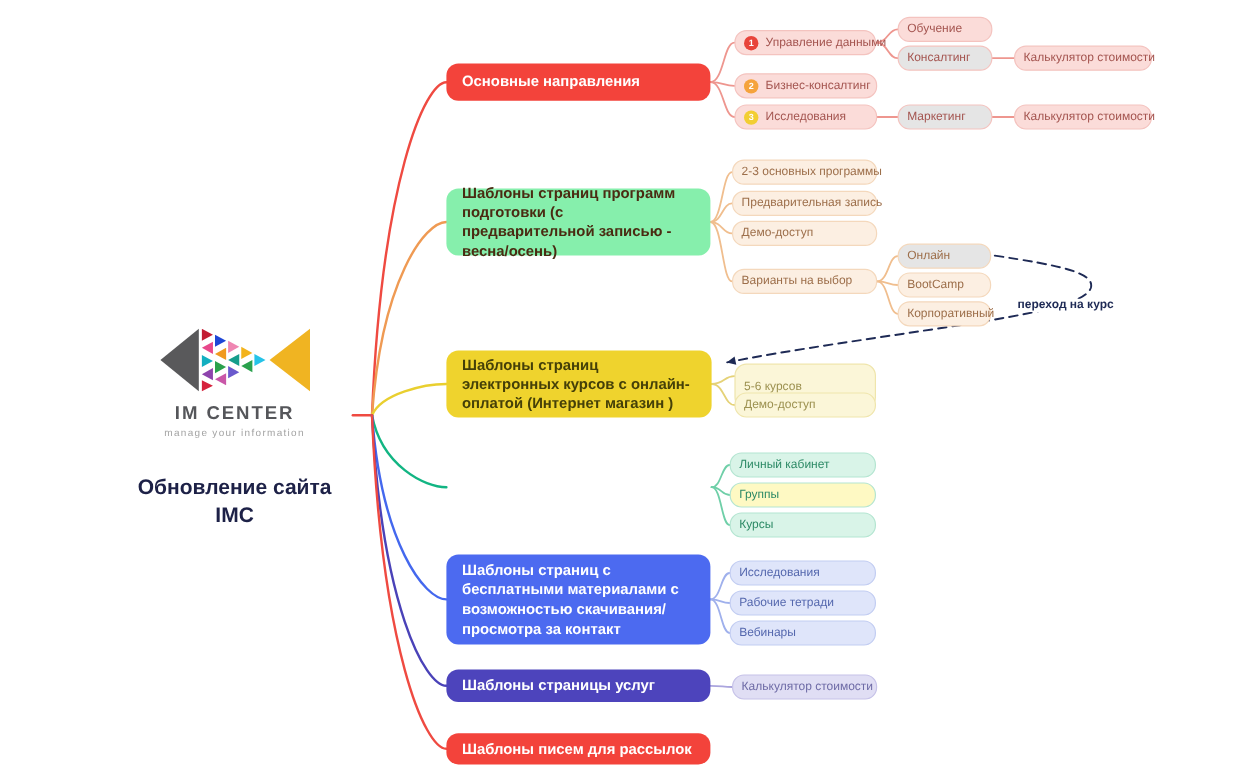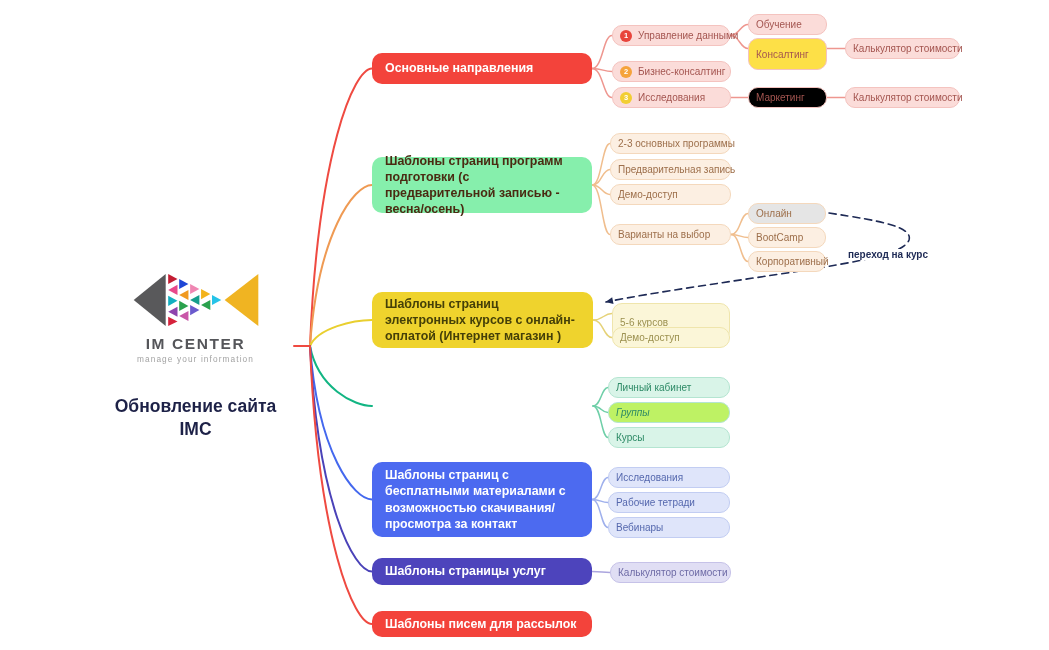--- a/index.html
+++ b/index.html
@@ -105,35 +105,35 @@
       <div class="main-node" style="left: 372px; top: 53px; width: 220px; height: 31px; background: rgb(243, 67, 59); color: rgb(255, 255, 255);">
         <span class="lbl">Основные направления</span>
       </div>
       <div class="child-node" style="left: 612px; top: 25px; width: 118px; height: 21px; background: rgb(251, 220, 217); border-color: rgb(244, 195, 191); color: rgb(164, 85, 80);">
         <span class="badge" style="background: rgb(232, 68, 59);">1</span>
         <span class="lbl">Управление данными</span>
       </div>
       <div class="child-node" style="left: 748px; top: 14px; width: 79px; height: 21px; background: rgb(251, 220, 217); border-color: rgb(244, 195, 191); color: rgb(164, 85, 80);">
         <span class="lbl">Обучение</span>
       </div>
-      <div class="child-node" style="left: 748px; top: 38px; width: 79px; height: 32px; background: #fde047; border-color: rgb(244, 195, 191); color: rgb(164, 85, 80);">
+      <div class="child-node" style="left: 748px; top: 38px; width: 79px; height: 21px; background: #e5e5e5; border-color: rgb(244, 195, 191); color: rgb(164, 85, 80);">
         <span class="lbl">Консалтинг</span>
       </div>
       <div class="child-node" style="left: 845px; top: 38px; width: 115px; height: 21px; background: rgb(251, 220, 217); border-color: rgb(244, 195, 191); color: rgb(164, 85, 80);">
         <span class="lbl">Калькулятор стоимости</span>
       </div>
       <div class="child-node" style="left: 612px; top: 61px; width: 119px; height: 21px; background: rgb(251, 220, 217); border-color: rgb(244, 195, 191); color: rgb(164, 85, 80);">
         <span class="badge" style="background: rgb(245, 163, 60);">2</span>
         <span class="lbl">Бизнес-консалтинг</span>
       </div>
       <div class="child-node" style="left: 612px; top: 87px; width: 119px; height: 21px; background: rgb(251, 220, 217); border-color: rgb(244, 195, 191); color: rgb(164, 85, 80);">
         <span class="badge" style="background: rgb(242, 206, 51);">3</span>
         <span class="lbl">Исследования</span>
       </div>
-      <div class="child-node" style="left: 748px; top: 87px; width: 79px; height: 21px; background: #000000; border-color: rgb(244, 195, 191); color: rgb(164, 85, 80);">
+      <div class="child-node" style="left: 748px; top: 87px; width: 79px; height: 21px; background: #e5e5e5; border-color: rgb(244, 195, 191); color: rgb(164, 85, 80);">
         <span class="lbl">Маркетинг</span>
       </div>
       <div class="child-node" style="left: 845px; top: 87px; width: 115px; height: 21px; background: rgb(251, 220, 217); border-color: rgb(244, 195, 191); color: rgb(164, 85, 80);">
         <span class="lbl">Калькулятор стоимости</span>
       </div>
       <div class="main-node" style="left: 372px; top: 157px; width: 220px; height: 56px; background: #86efac; color: rgb(74, 43, 18);">
         <span class="lbl">Шаблоны страниц программ подготовки (с предварительной записью - весна/осень)</span>
       </div>
       <div class="child-node" style="left: 610px; top: 133px; width: 121px; height: 21px; background: rgb(252, 239, 226); border-color: rgb(244, 216, 188); color: rgb(157, 111, 75);">
         <span class="lbl">2-3 основных программы</span>
@@ -161,21 +161,21 @@
       </div>
       <div class="child-node" style="left: 612px; top: 303px; width: 118px; height: 38px; background: rgb(251, 246, 216); border-color: rgb(239, 229, 172); color: rgb(156, 145, 80);">
         <span class="lbl">5-6 курсов</span>
       </div>
       <div class="child-node" style="left: 612px; top: 327px; width: 118px; height: 21px; background: rgb(251, 246, 216); border-color: rgb(239, 229, 172); color: rgb(156, 145, 80);">
         <span class="lbl">Демо-доступ</span>
       </div>
       <div class="child-node" style="left: 608px; top: 377px; width: 122px; height: 21px; background: rgb(217, 244, 232); border-color: rgb(180, 229, 209); color: rgb(45, 138, 102);">
         <span class="lbl">Личный кабинет</span>
       </div>
-      <div class="child-node" style="left: 608px; top: 402px; width: 122px; height: 21px; background: #bef264; border-color: rgb(180, 229, 209); color: rgb(45, 138, 102); font-style: italic;">
+      <div class="child-node" style="left: 608px; top: 402px; width: 122px; height: 21px; background: #fef9c3; border-color: rgb(180, 229, 209); color: rgb(45, 138, 102);">
         <span class="lbl">Группы</span>
       </div>
       <div class="child-node" style="left: 608px; top: 427px; width: 122px; height: 21px; background: rgb(217, 244, 232); border-color: rgb(180, 229, 209); color: rgb(45, 138, 102);">
         <span class="lbl">Курсы</span>
       </div>
       <div class="main-node" style="left: 372px; top: 462px; width: 220px; height: 75px; background: rgb(76, 106, 240); color: rgb(255, 255, 255);">
         <span class="lbl">Шаблоны страниц с бесплатными материалами с возможностью скачивания/ просмотра за контакт</span>
       </div>
       <div class="child-node" style="left: 608px; top: 467px; width: 122px; height: 21px; background: rgb(223, 229, 250); border-color: rgb(194, 205, 242); color: rgb(85, 104, 174);">
         <span class="lbl">Исследования</span>

